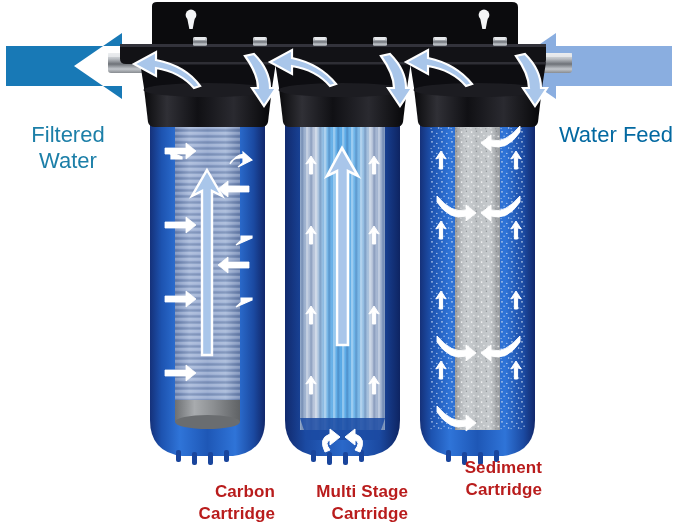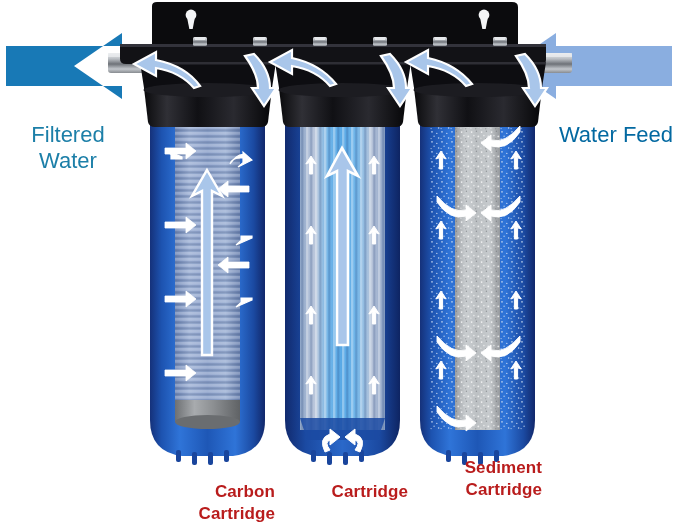--- a/index.html
+++ b/index.html
@@ -346,20 +346,21 @@
   <span>Water</span>
   <span>Feed</span>
 </div>
 
 <div class="cap" id="caption-carbon">
   <span>Carbon</span>
   <span>Cartridge</span>
 </div>
 
 <div class="cap" id="caption-multi">
+  <span>Multi Stage</span>
   <span>Cartridge</span>
 </div>
 
 <div class="cap" id="caption-sediment">
   <span>Sediment</span>
   <span>Cartridge</span>
 </div>
 
 </div>
 

